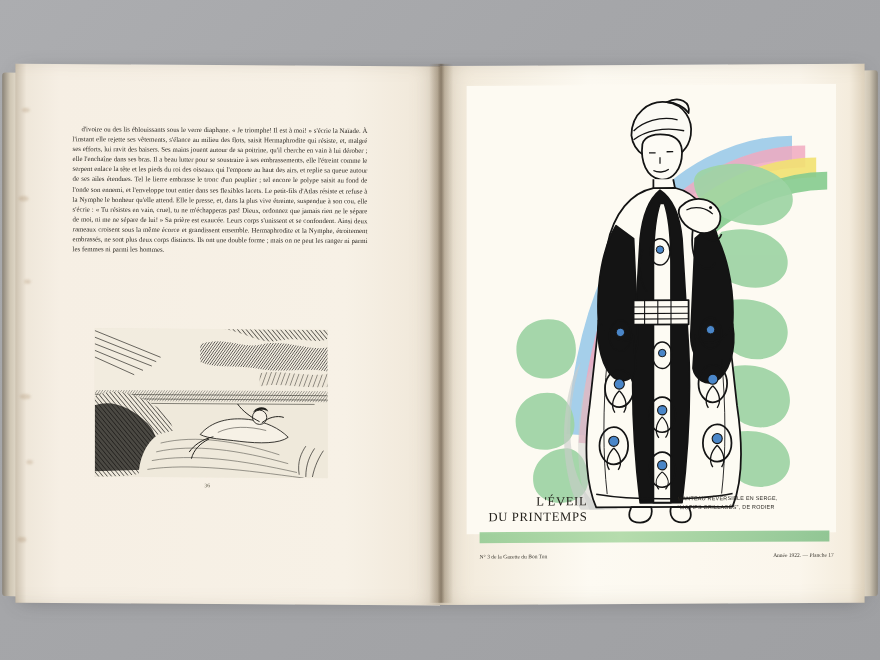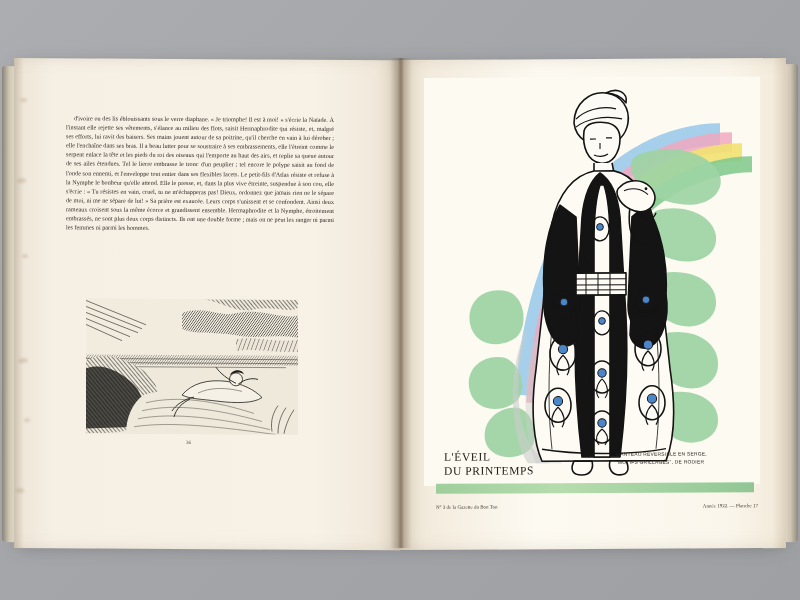--- a/index.html
+++ b/index.html
@@ -200,21 +200,21 @@
     font-family: "Liberation Serif", serif;
   }
   #footer-right {
     position: absolute;
     right: 28px;
     top: 445px;
     font-size: 5px;
     color: #3a372f;
     font-family: "Liberation Serif", serif;
   }
-  .no-select { user-select: none; }
+  .no-select { user-select: none; text-align: right; }
 </style>
 </head>
 <body>
 
 <div id="stage">
 
   <div id="book-shadow"></div>
 
   <div id="book">
 

